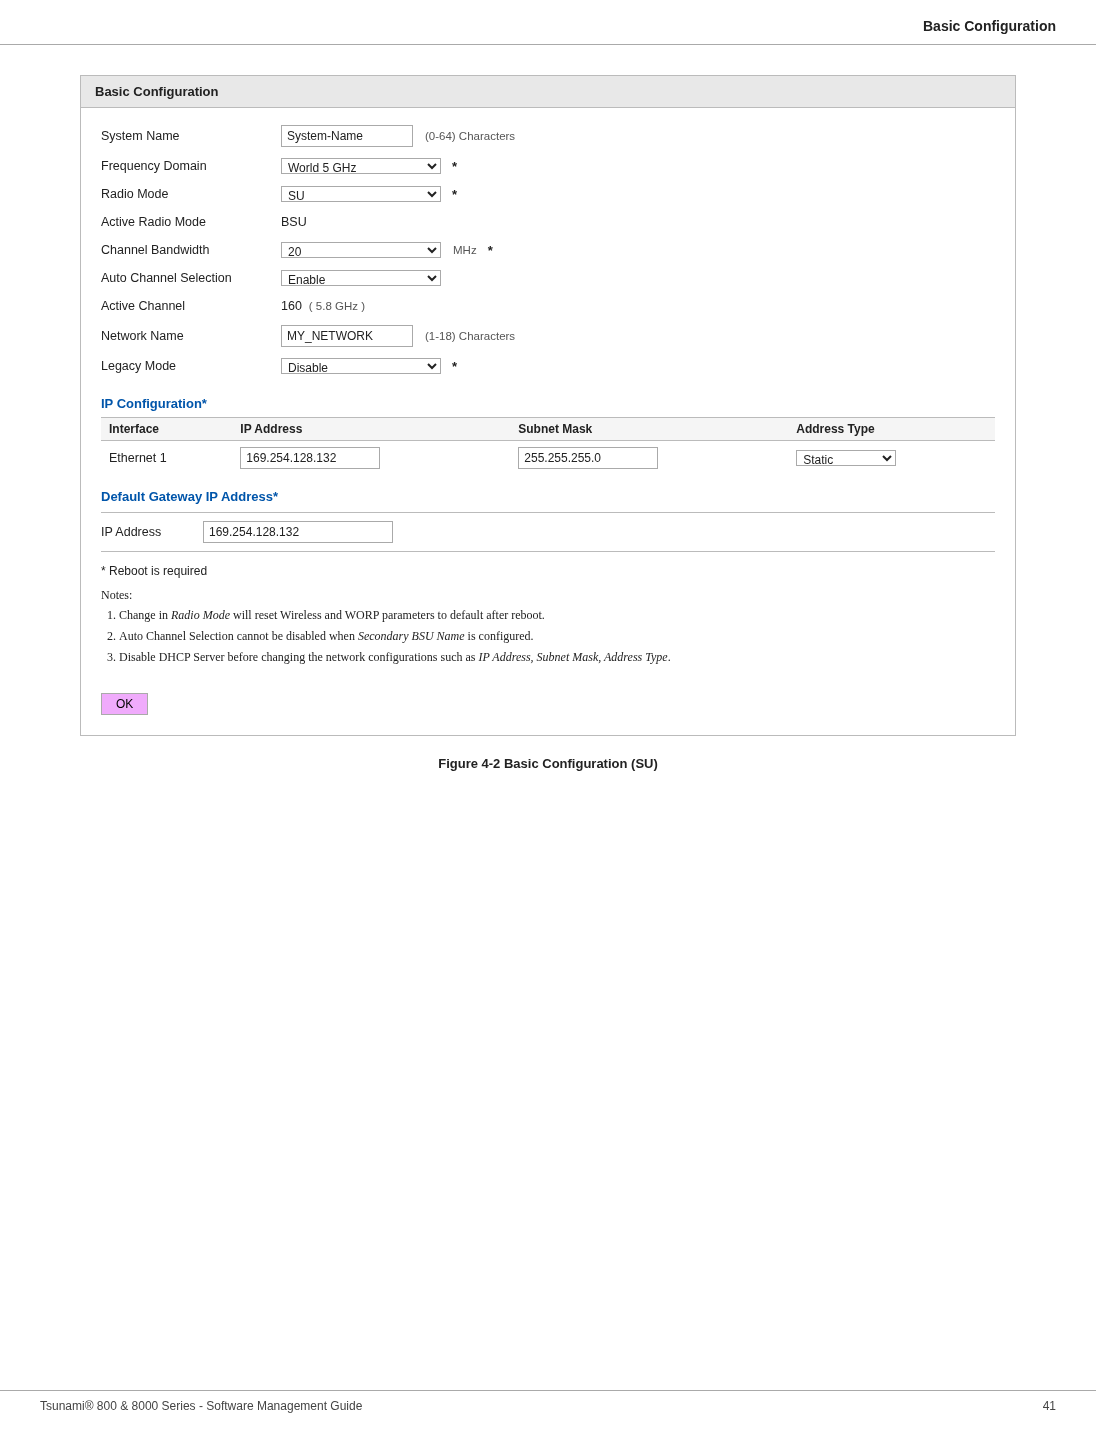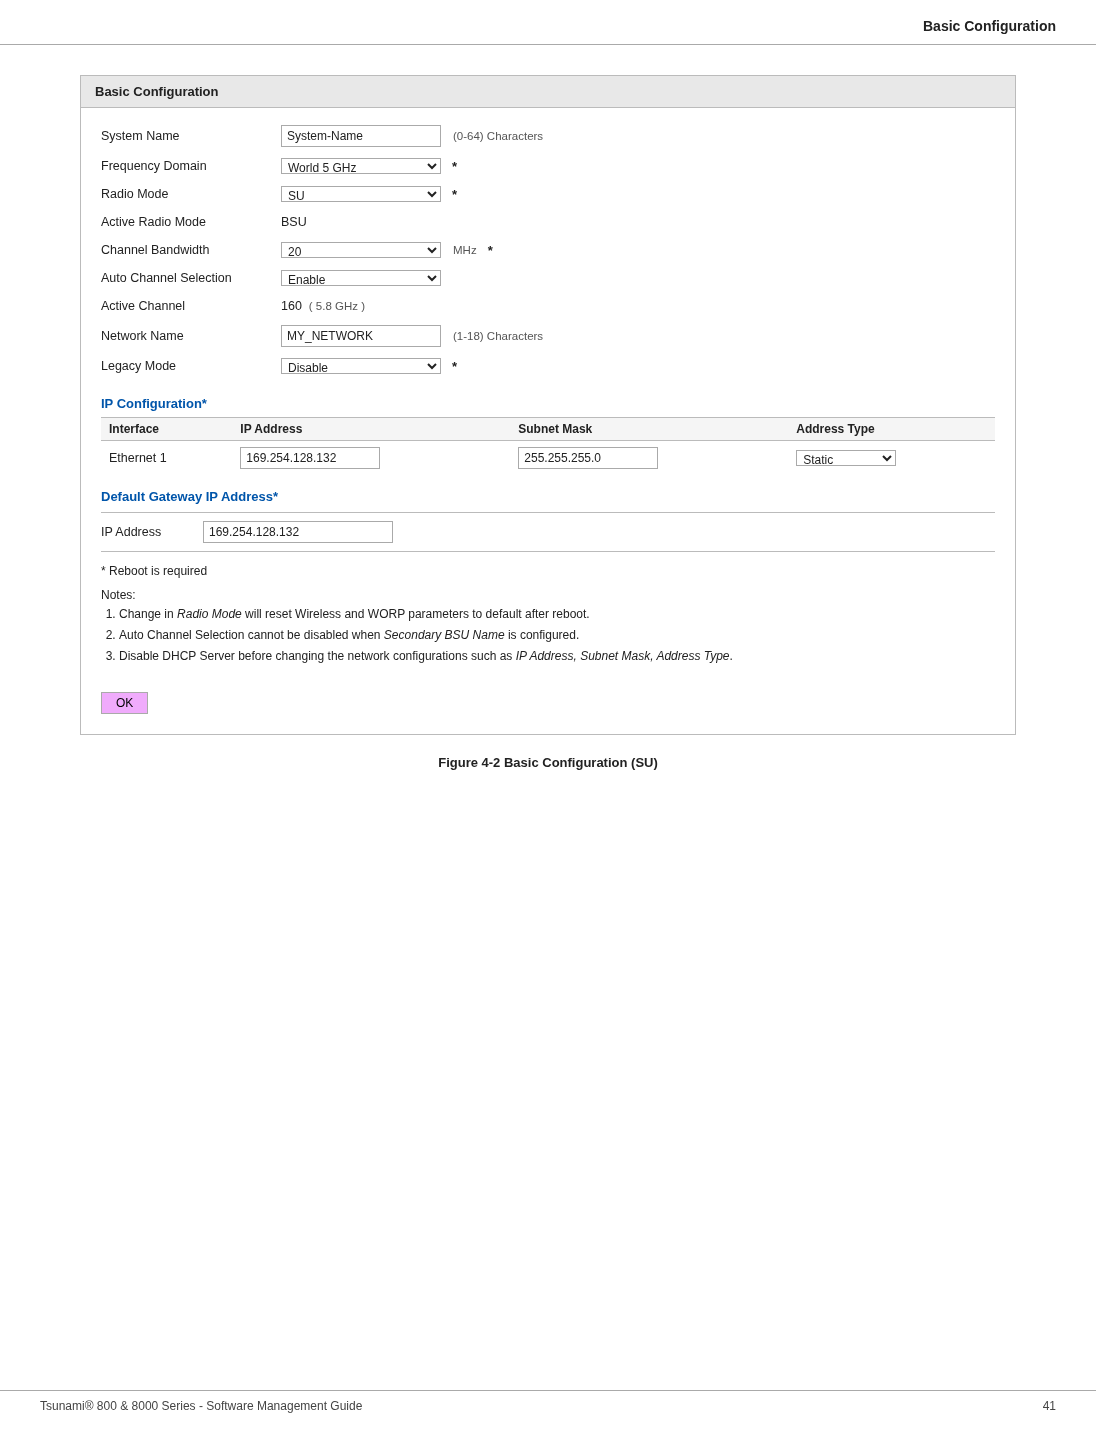--- a/index.html
+++ b/index.html
@@ -71,21 +71,21 @@
     }
     input[type="text"] {
       border: 1px solid #aaa;
       padding: 2px 5px;
       font-size: 12px;
       height: 22px;
       background: #fff;
       color: #222;
     }
     .input-narrow { width: 140px; }
-    .input-medium { width: 160px; }
+    .input-medium { width: 132px; }
     .input-wide { width: 190px; }
     select {
       border: 1px solid #aaa;
       padding: 1px 2px;
       font-size: 12px;
       height: 16px;
       background: #fff;
       color: #222;
     }
     .select-medium { width: 160px; }
@@ -160,20 +160,21 @@
     }
     .reboot-note {
       font-size: 12px;
       color: #222;
       margin-top: 12px;
     }
     .notes-section {
       margin-top: 10px;
       font-size: 12px;
       color: #222;
+      font-family: Liberation Serif, serif;
     }
     .notes-section .notes-title {
       font-weight: normal;
       margin-bottom: 3px;
     }
     .notes-section ol {
       margin-left: 18px;
       line-height: 1.6;
     }
     .notes-section ol li {

